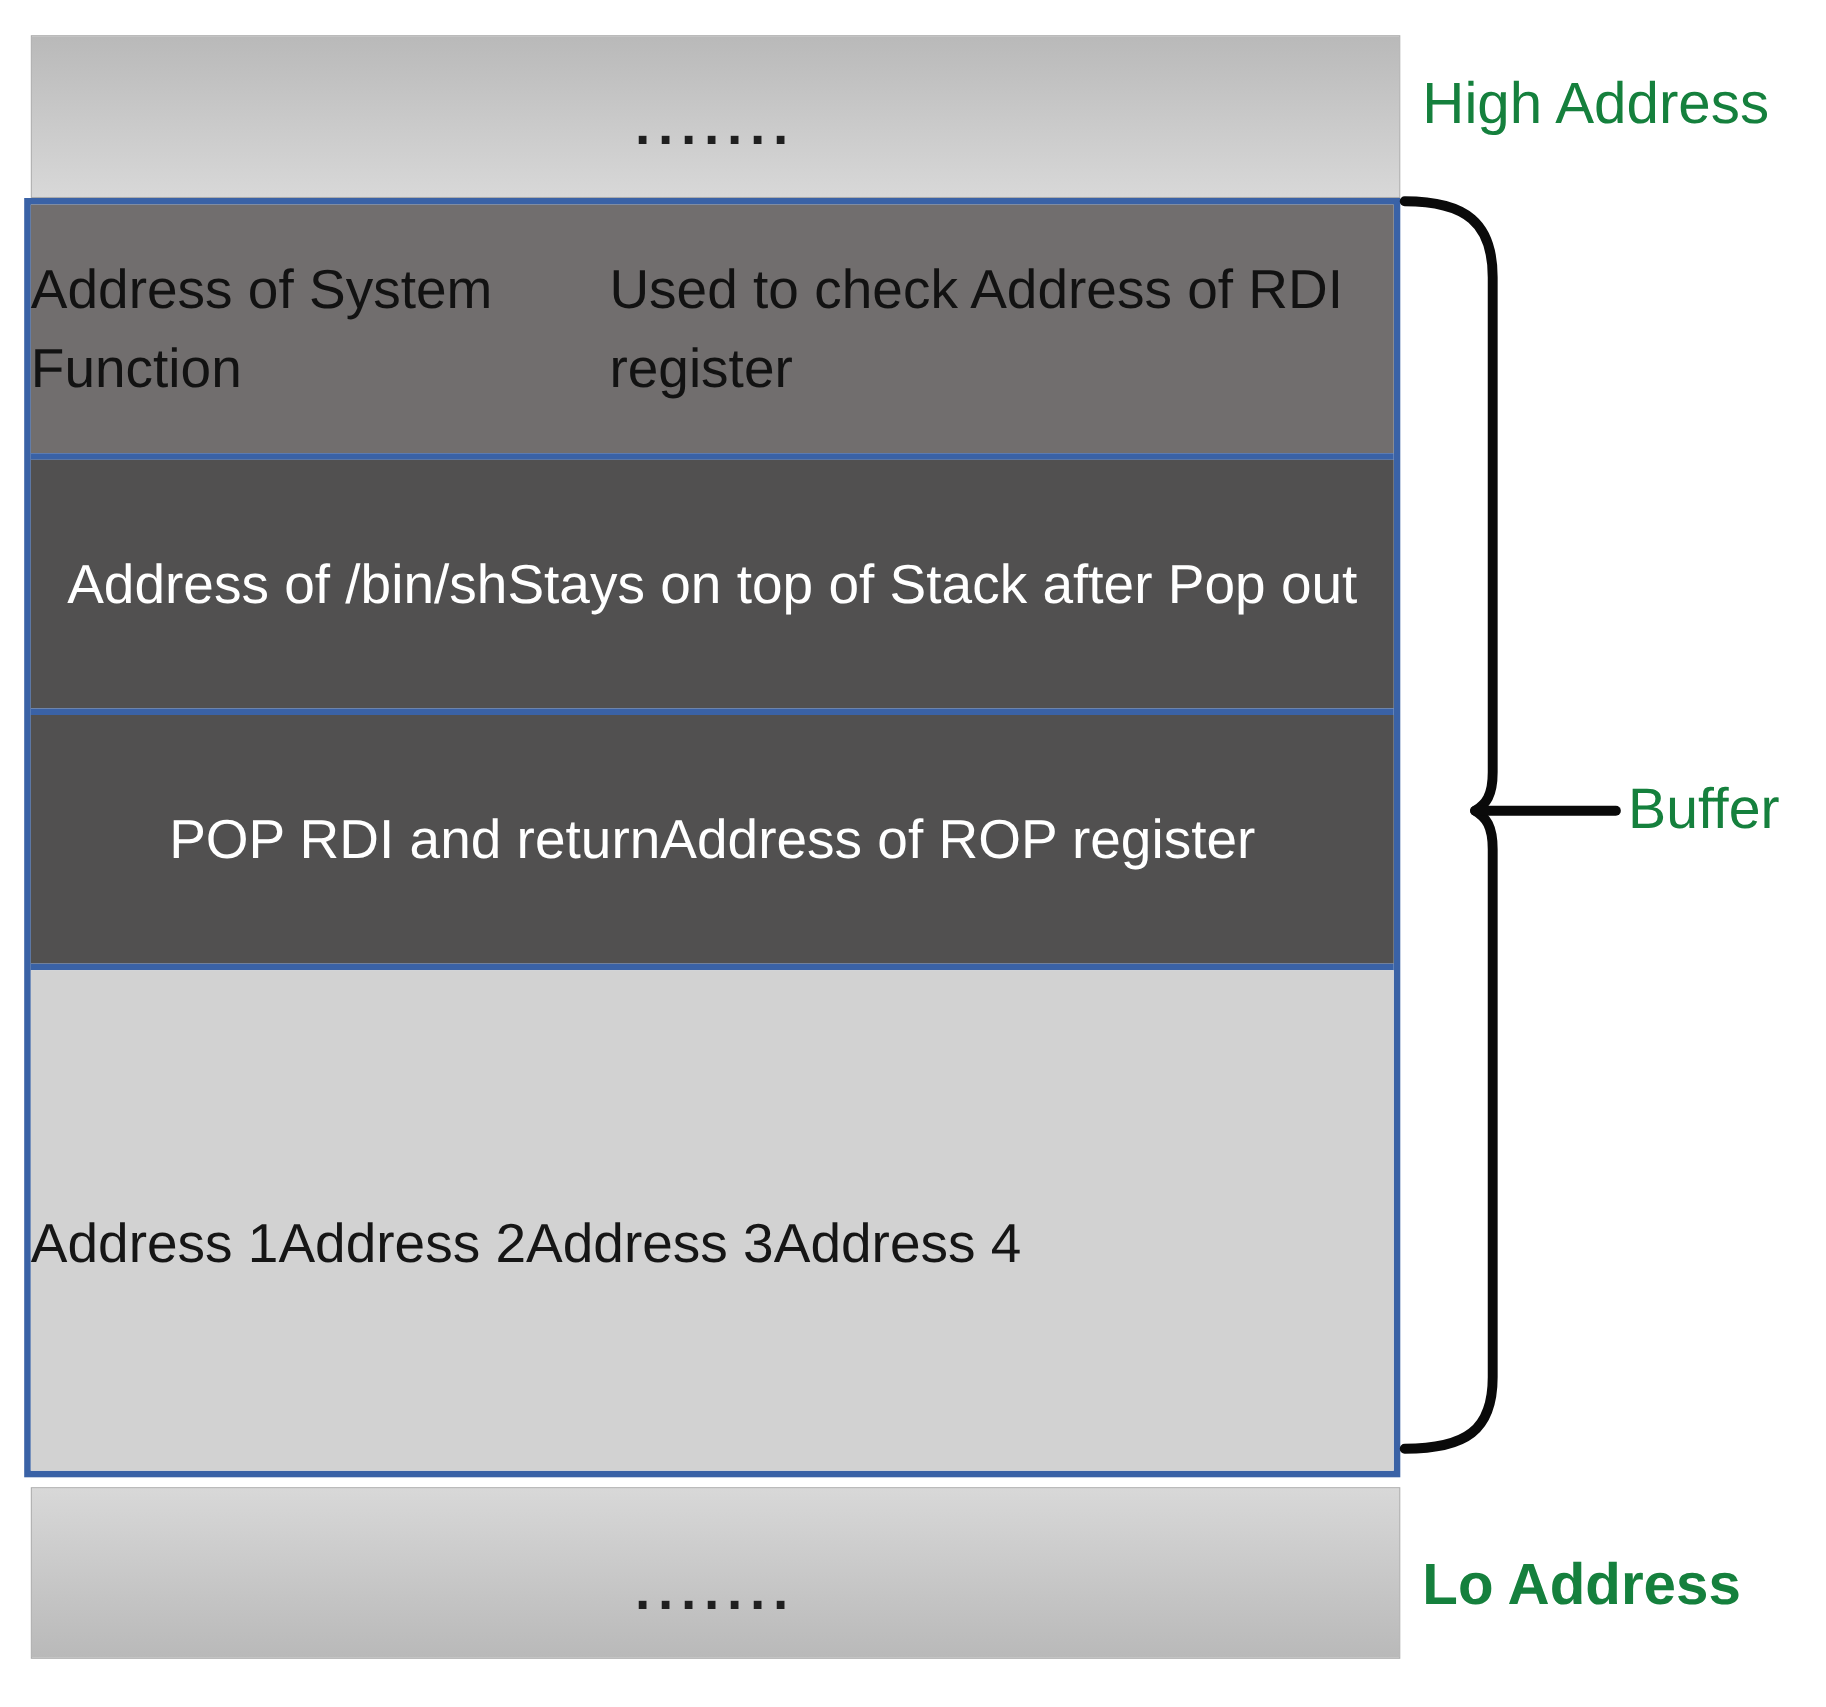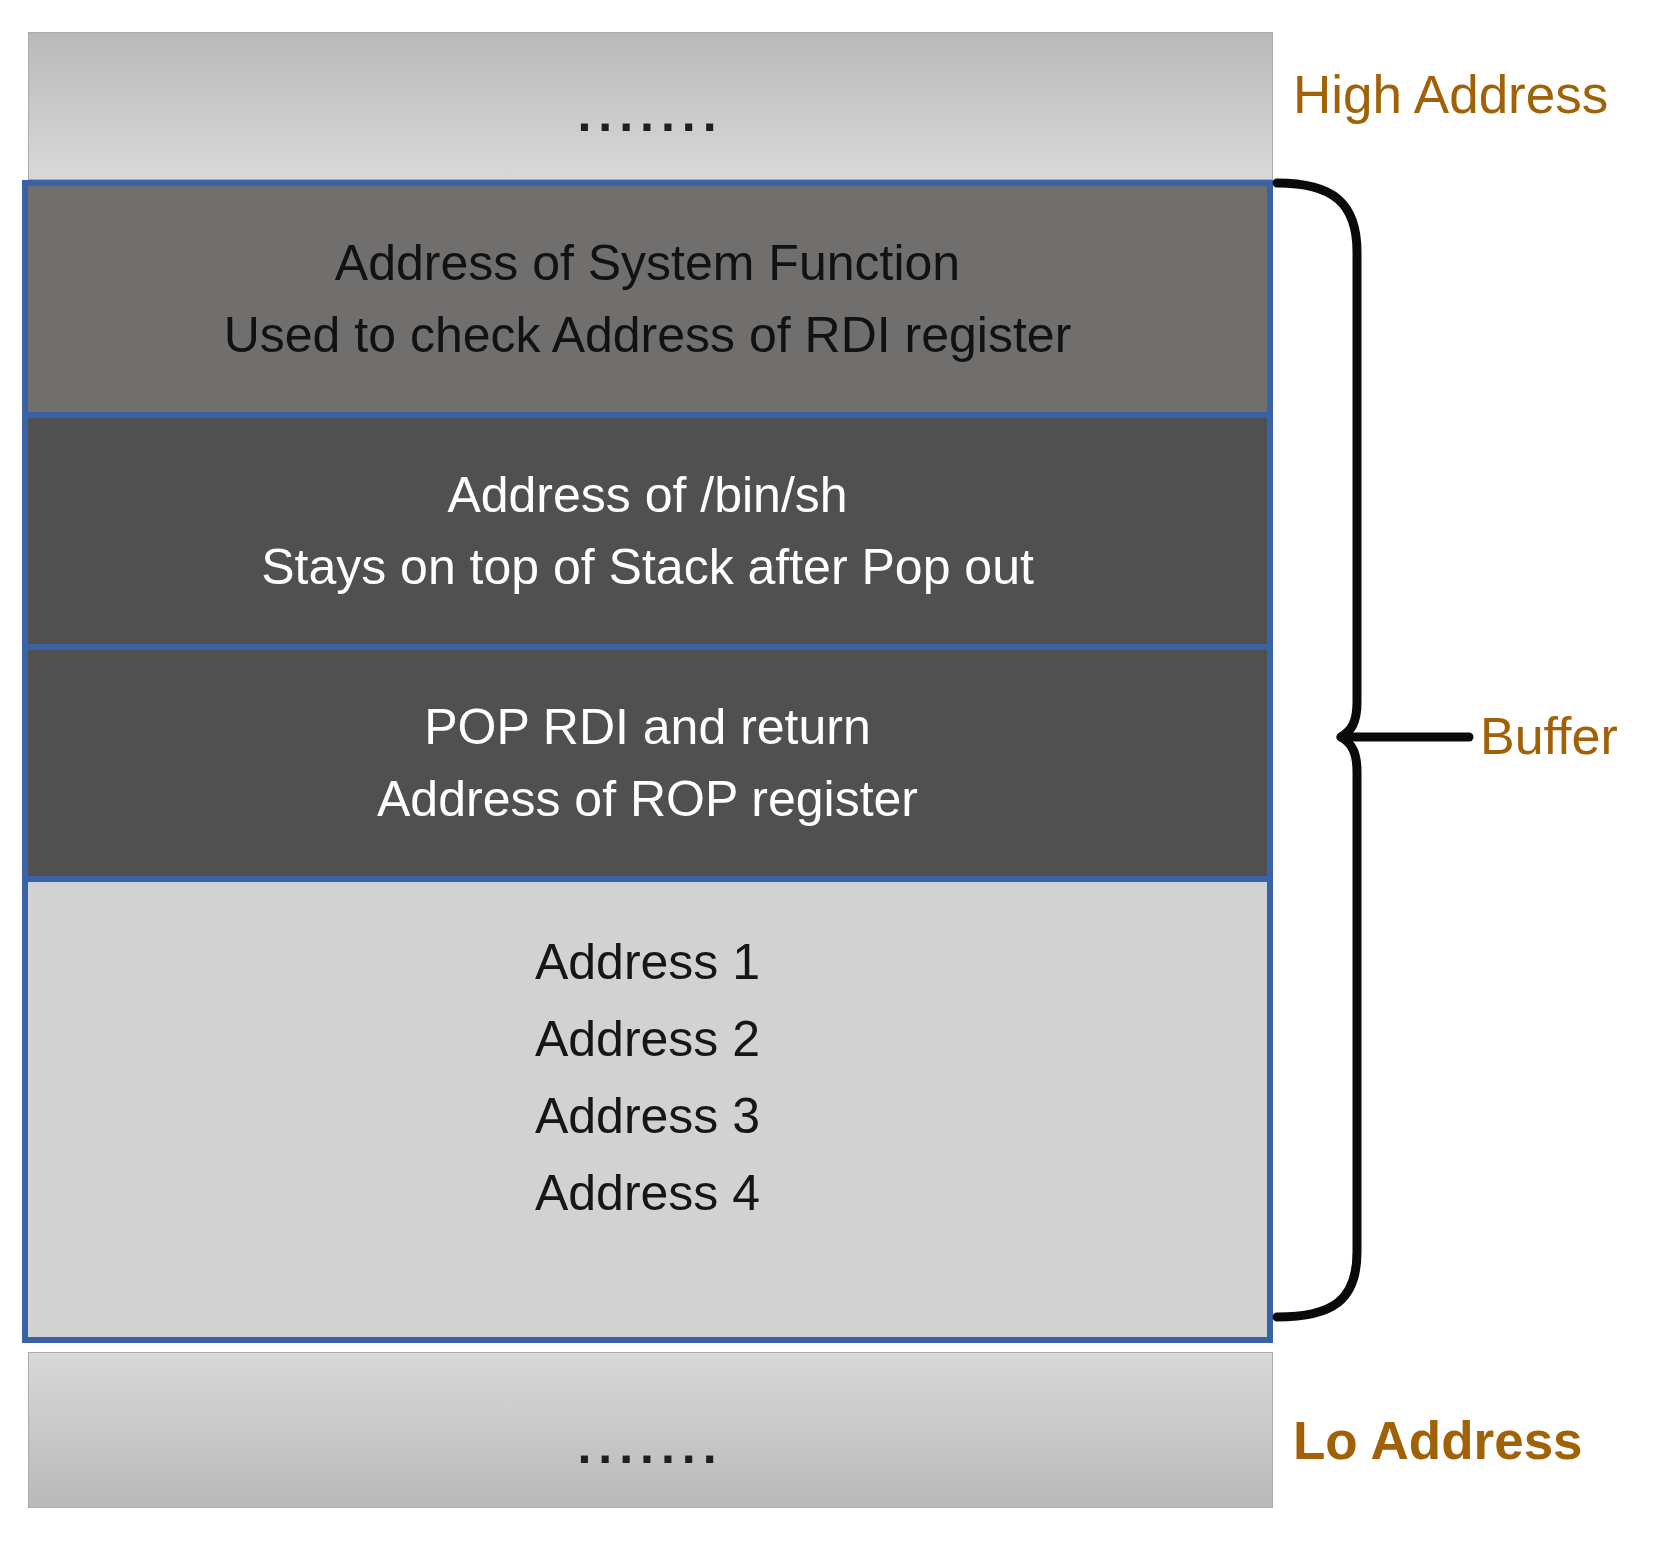--- a/index.html
+++ b/index.html
@@ -48,45 +48,44 @@
     top: 180px;
     width: 1251px;
     height: 1163px;
     box-sizing: border-box;
     border: 6px solid #3a62a6;
     display: flex;
     flex-direction: column;
   }
   .stack-section {
     display: flex;
-    flex-direction: column;
+    flex-direction: row;
     align-items: center;
     justify-content: center;
-    text-align: center;
     font-size: 50px;
     line-height: 72px;
   }
   .stack-section.s0, .stack-section.s1, .stack-section.s2 { height: 226px; flex: 0 0 auto; }
   .stack-section.s3 {
     flex: 1 1 auto;
     justify-content: flex-start;
     padding-top: 42px;
     line-height: 77px;
   }
   .divider {
     height: 6px;
     flex: 0 0 auto;
     background: #3a62a6;
   }
 
   
   .side-label {
     position: absolute;
     font-size: 53px;
-    color: #a16207;
+    color: #15803d;
     white-space: nowrap;
     line-height: 1.1;
   }
   .label-high { left: 1293px; top: 66px; }
   .label-lo   { left: 1293px; top: 1412px; font-weight: bold; }
   .label-buffer { left: 1480px; top: 708px; font-size: 52px; }
 
   .brace-svg {
     position: absolute;
     left: 0; top: 0;

